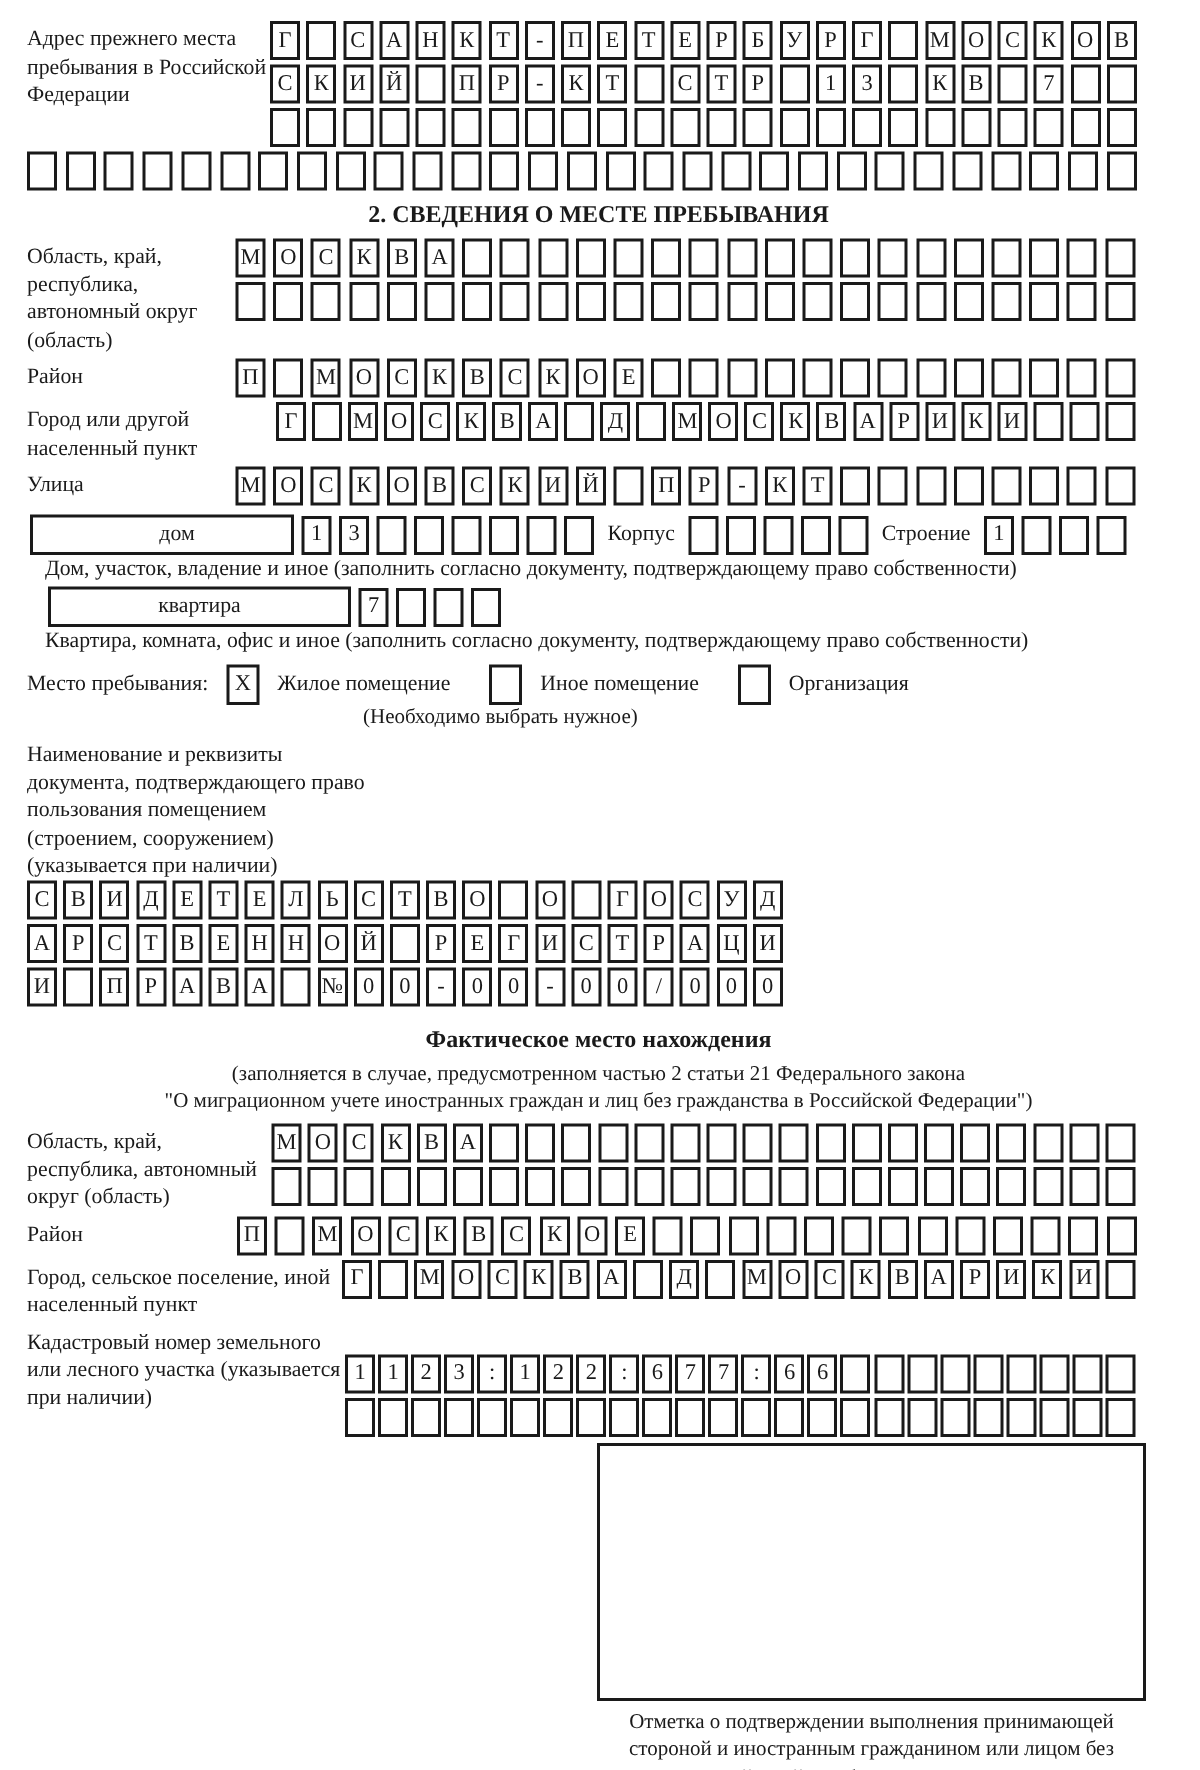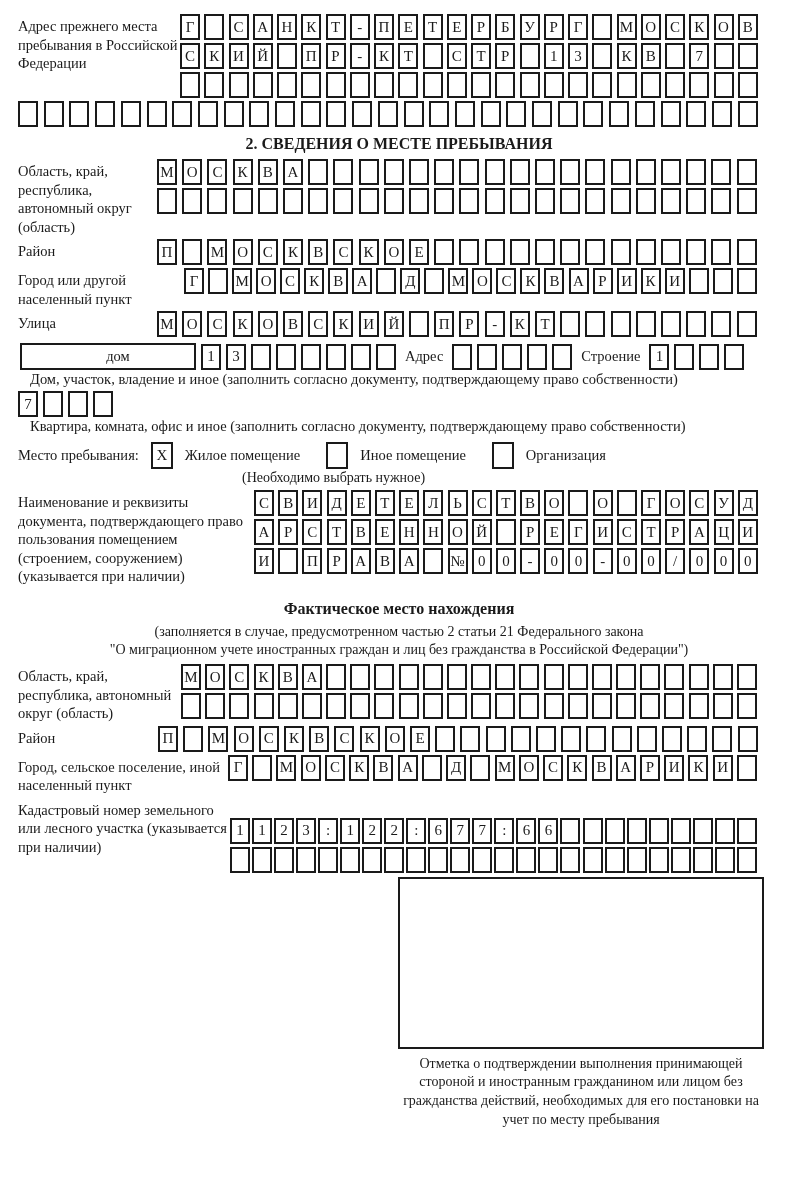--- a/index.html
+++ b/index.html
@@ -332,60 +332,61 @@
     <div class="boxes gapped">
         <span class="cb">1</span>
         <span class="cb">3</span>
         <span class="cb"></span>
         <span class="cb"></span>
         <span class="cb"></span>
         <span class="cb"></span>
         <span class="cb"></span>
         <span class="cb"></span>
       </div>
-    <div class="inl">Адрес</div>
+    <div class="inl">Корпус</div>
     <div class="boxes gapped">
         <span class="cb"></span>
         <span class="cb"></span>
         <span class="cb"></span>
         <span class="cb"></span>
         <span class="cb"></span>
       </div>
     <div class="inl">Строение</div>
     <div class="boxes gapped">
         <span class="cb">1</span>
         <span class="cb"></span>
         <span class="cb"></span>
         <span class="cb"></span>
       </div>
   </div>
   <div class="note-left">Дом, участок, владение и иное (заполнить согласно документу, подтверждающему право собственности)</div>
 
   <div class="kvrow">
+    <div class="widebox wb-kv">квартира</div>
     <div class="boxes gapped">
         <span class="cb">7</span>
         <span class="cb"></span>
         <span class="cb"></span>
         <span class="cb"></span>
       </div>
   </div>
   <div class="note-left">Квартира, комната, офис и иное (заполнить согласно документу, подтверждающему право собственности)</div>
 
   <div class="stayrow">
     <span class="firstlabel">Место пребывания:</span>
     <span class="chk">X</span>
     <span class="optlabel">Жилое помещение</span>
     <span class="chk"></span>
     <span class="optlabel">Иное помещение</span>
     <span class="chk"></span>
     <span class="optlabel">Организация</span>
   </div>
   <div class="stay-note">(Необходимо выбрать нужное)</div>
 
-  <div class="frow" style="margin-top:4px;">
+  <div class="frow" style="margin-top:4px;flex-direction:column;">
     <div class="flabel lw236">Наименование и реквизиты документа, подтверждающего право пользования помещением (строением, сооружением) (указывается при наличии)</div>
     <div class="rows">
       <div class="boxes bw504">
           <span class="cb">С</span>
           <span class="cb">В</span>
           <span class="cb">И</span>
           <span class="cb">Д</span>
           <span class="cb">Е</span>
           <span class="cb">Т</span>
           <span class="cb">Е</span>

